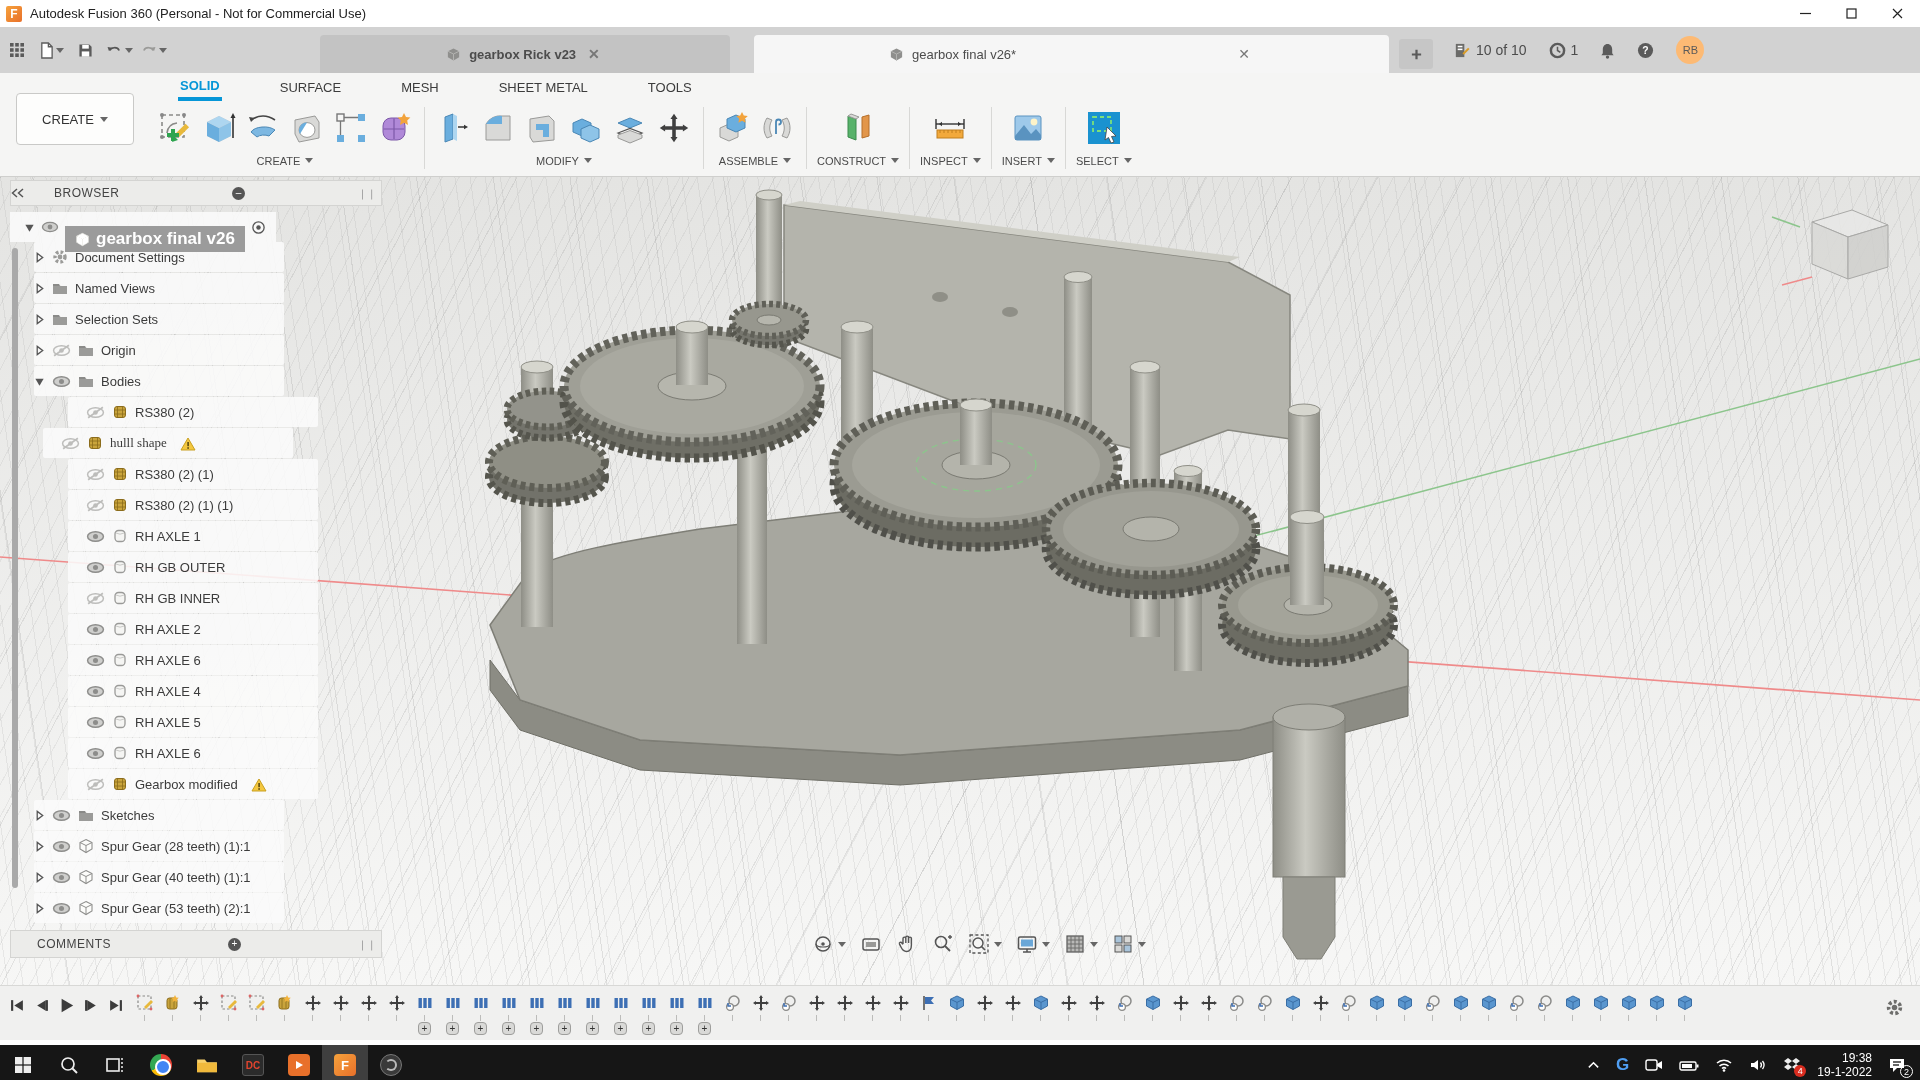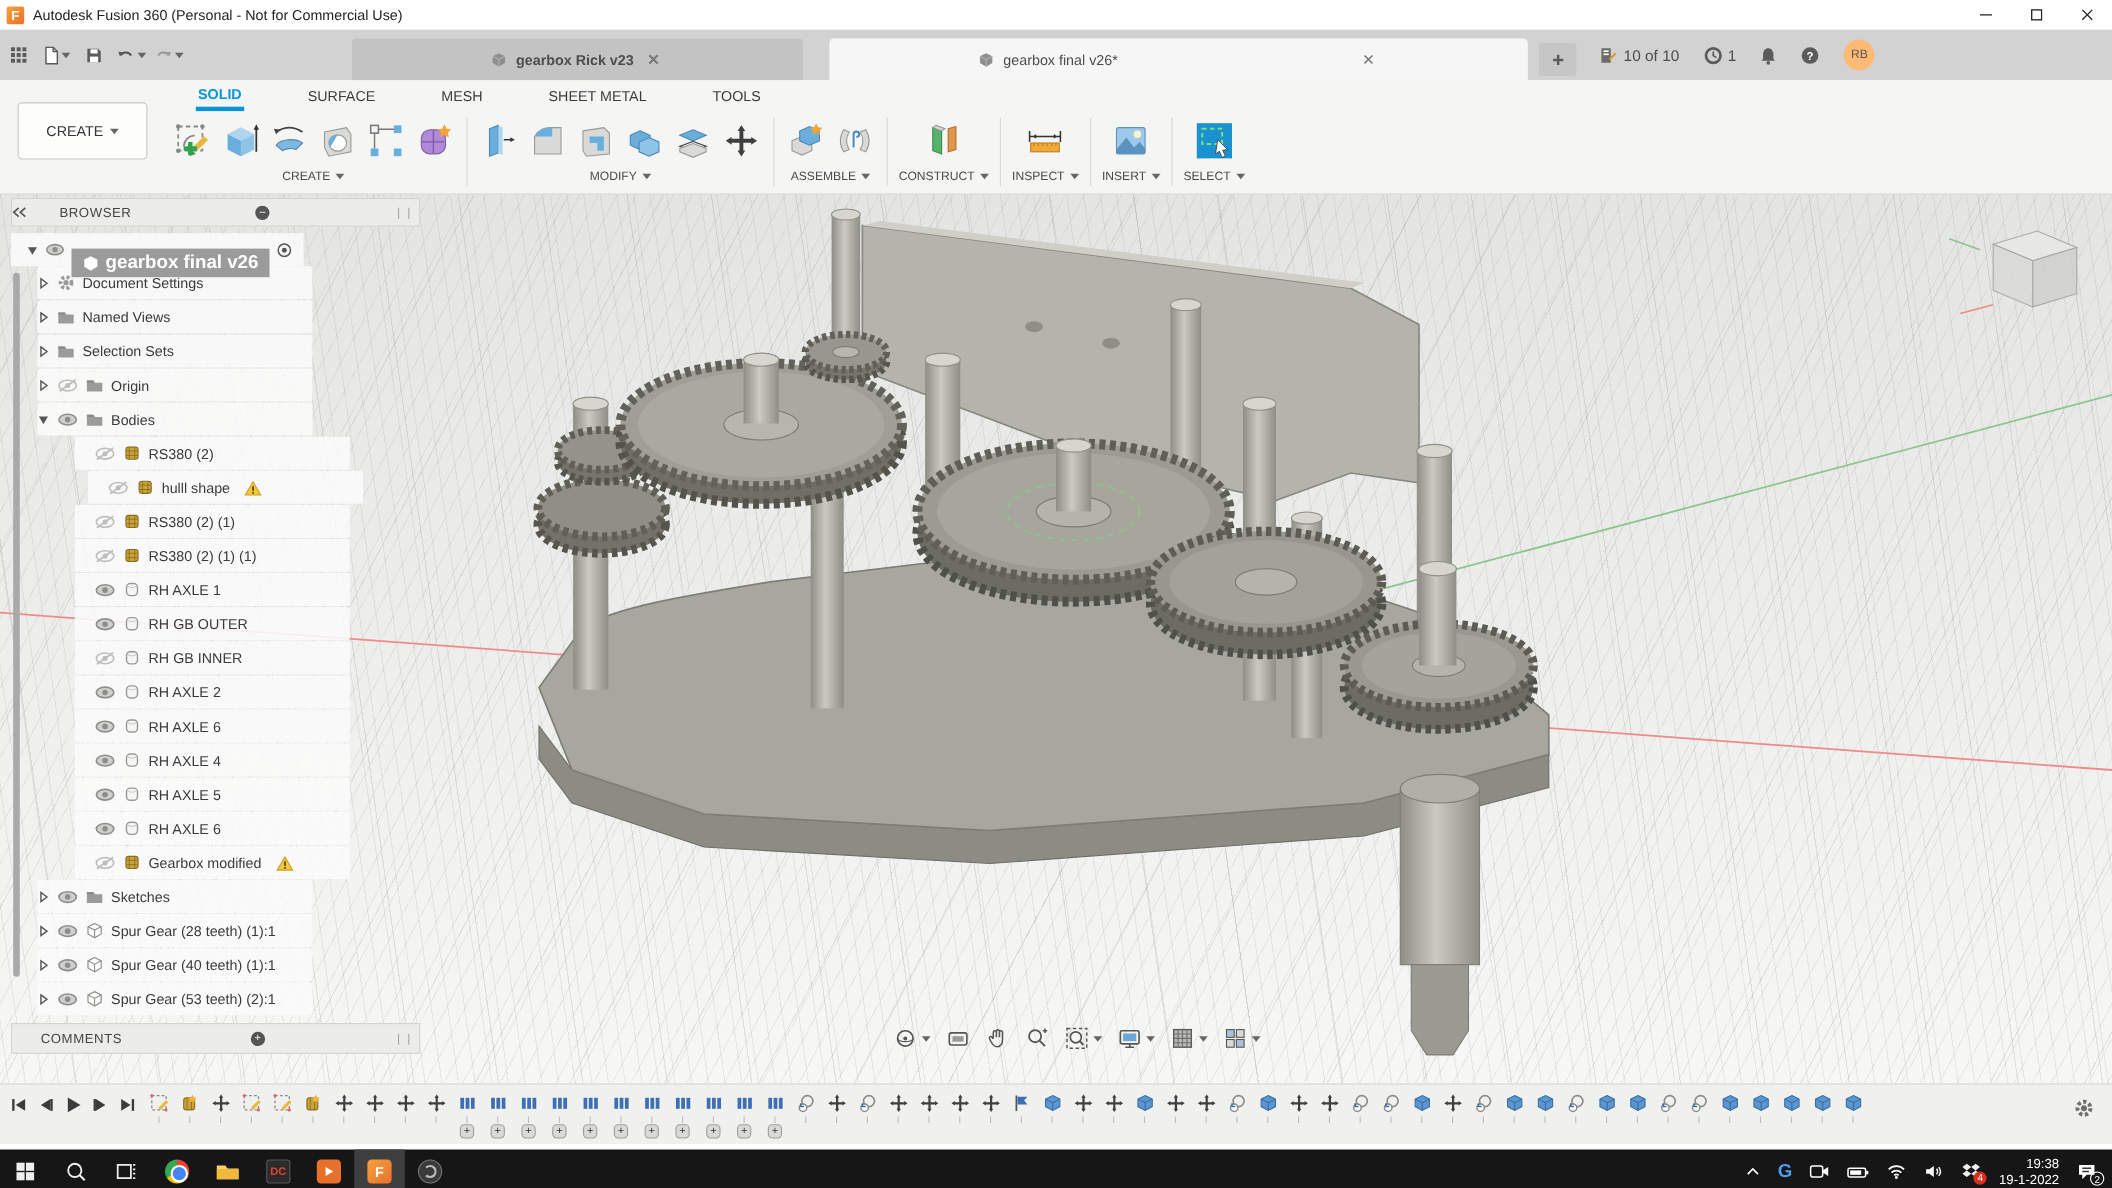--- a/index.html
+++ b/index.html
@@ -824,21 +824,21 @@
         <div class="brow" style="margin-left: 58px;">
           <span style="width:11px"></span>
           <svg class="ic" width="19" height="13">
             <use href="#eye-off"></use>
           </svg>
           <svg class="ic" width="16" height="16">
             <use href="#body-gold"></use>
           </svg>
           <span class="lbl">RS380 (2)</span>
         </div>
-        <div class="brow" style="margin-left: 70px;">
+        <div class="brow" style="margin-left: 33px; font-family: Liberation Serif, serif;">
           <span style="width:11px"></span>
           <svg class="ic" width="19" height="13">
             <use href="#eye-off"></use>
           </svg>
           <svg class="ic" width="16" height="16">
             <use href="#body-gold"></use>
           </svg>
           <span class="lbl">hulll shape</span>
           <span style="margin-left:6px"><svg class="ic" width="16" height="14">
               <use href="#warn"></use>

